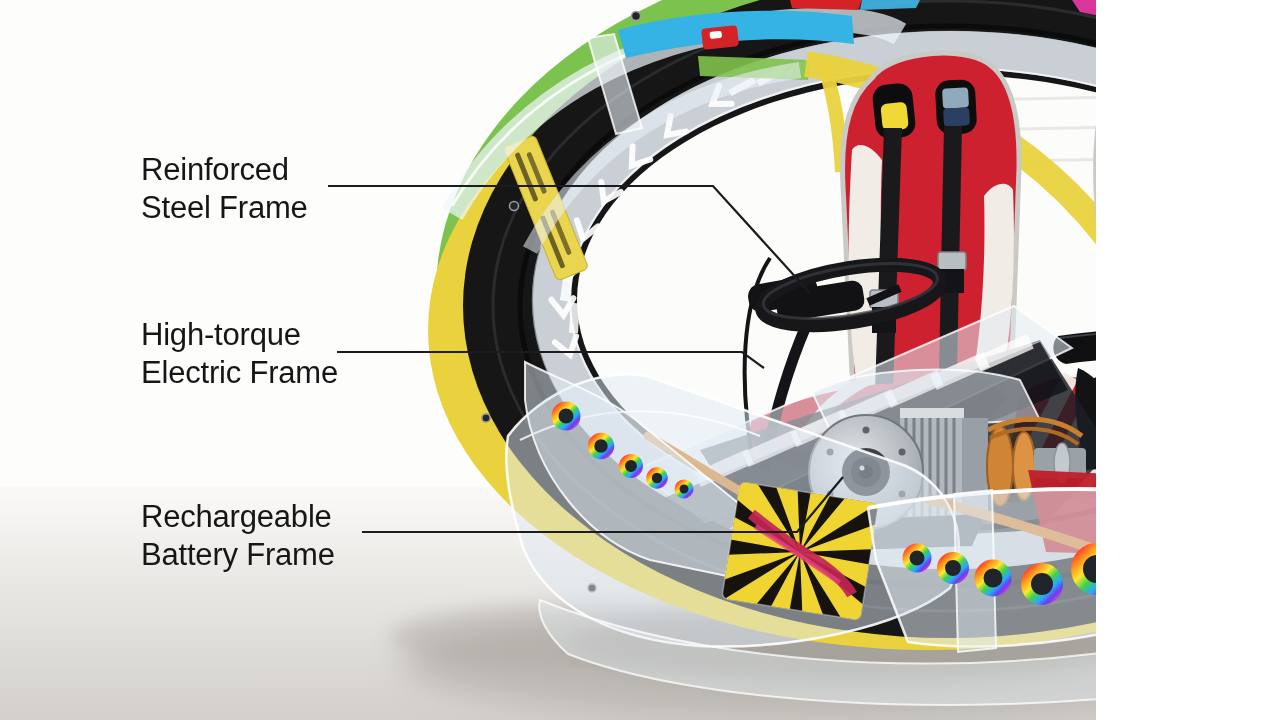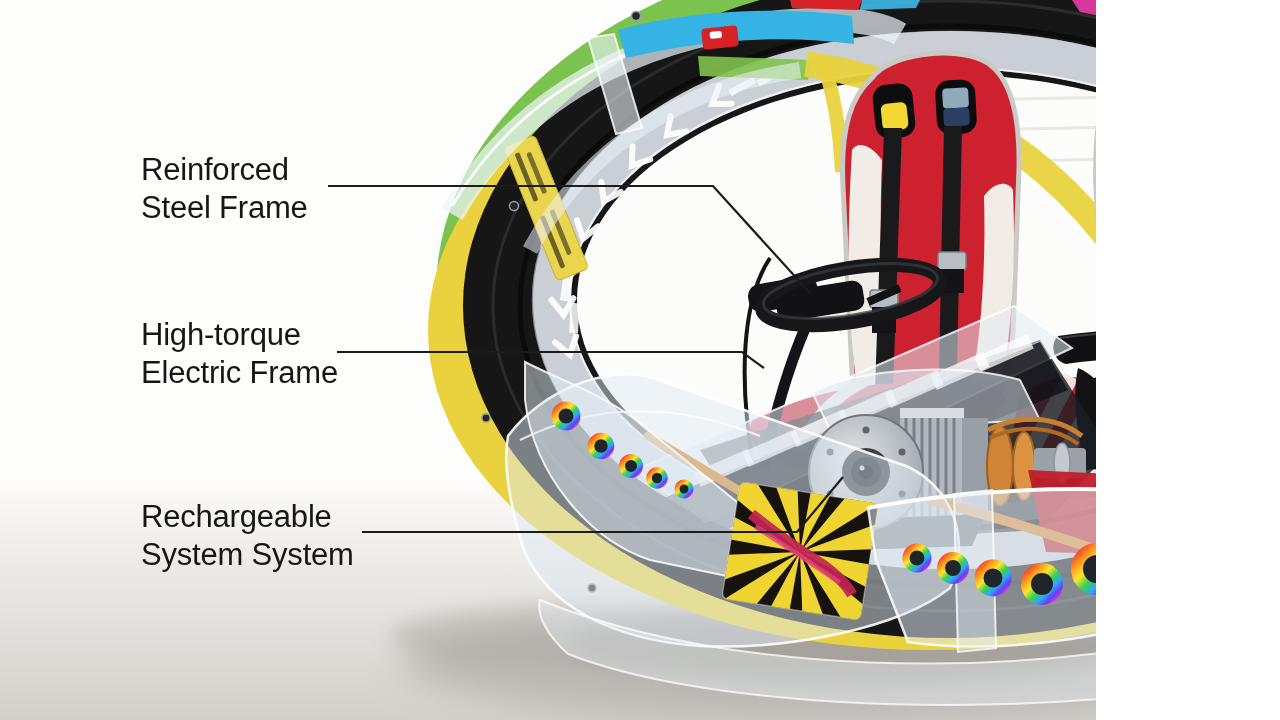--- a/index.html
+++ b/index.html
@@ -341,15 +341,15 @@
     <polyline points="337,352 742,352 764,368"></polyline>
     <polyline points="362,532 797,532 843,477"></polyline>
   </g>
 </svg>
 
 <div class="annotation" id="ann-steel-frame">Reinforced
 Steel Frame</div>
 <div class="annotation" id="ann-electric-motor">High-torque
 Electric Frame</div>
 <div class="annotation" id="ann-battery-system">Rechargeable
-System System</div>
+Battery Frame</div>
 
 </div>
 
 </body></html>

